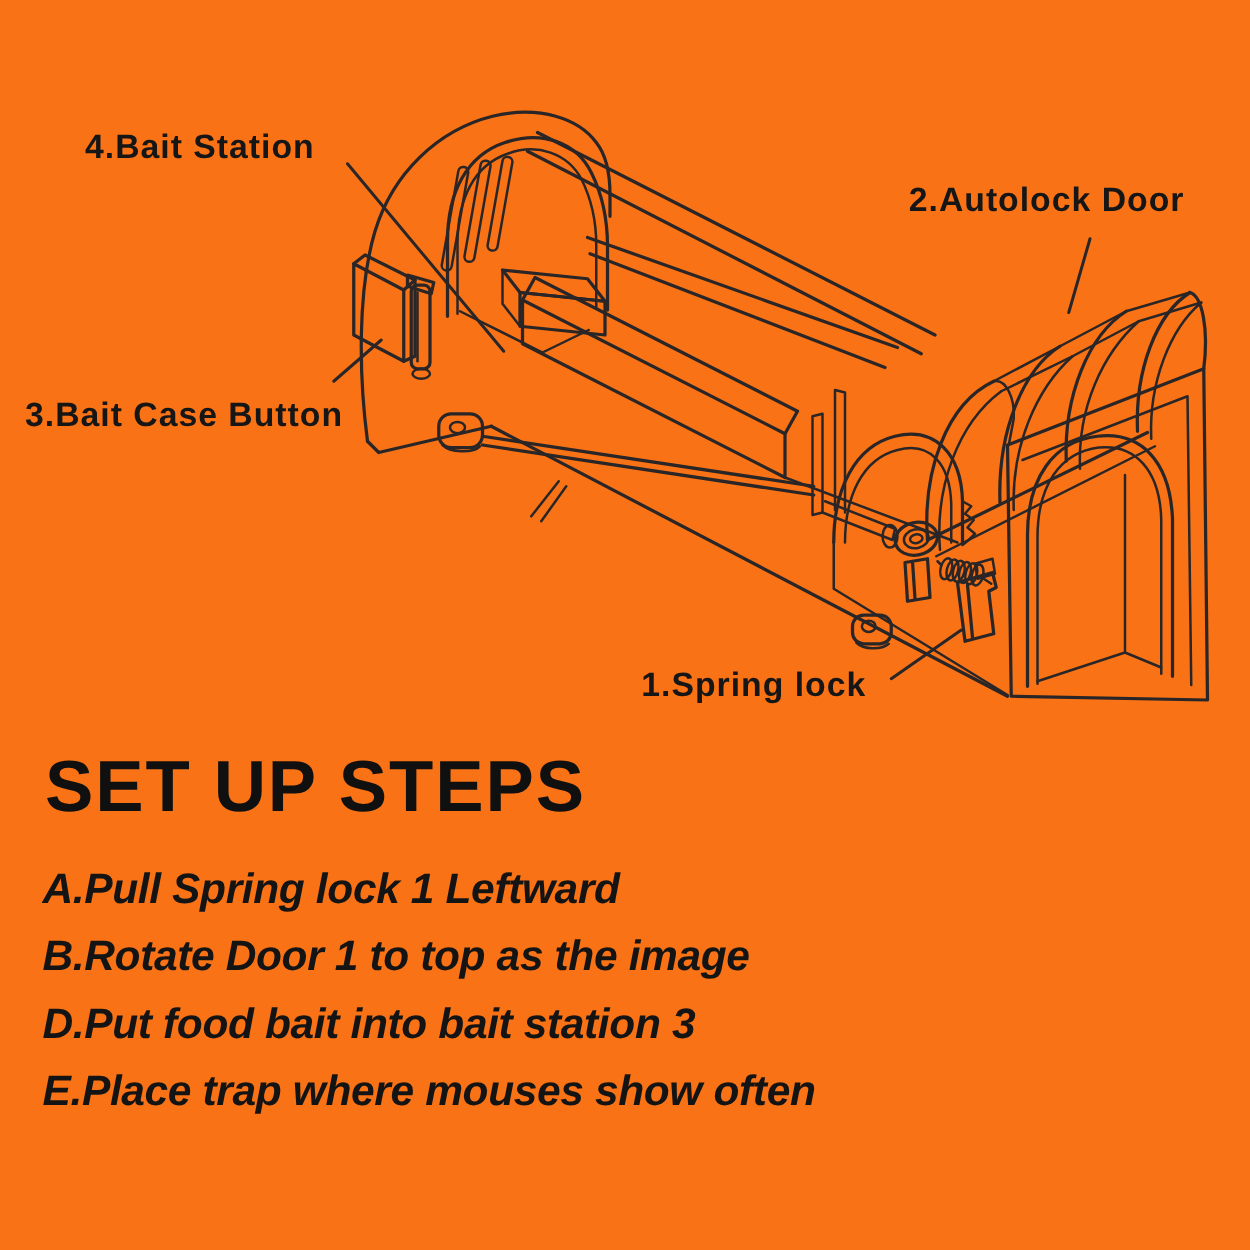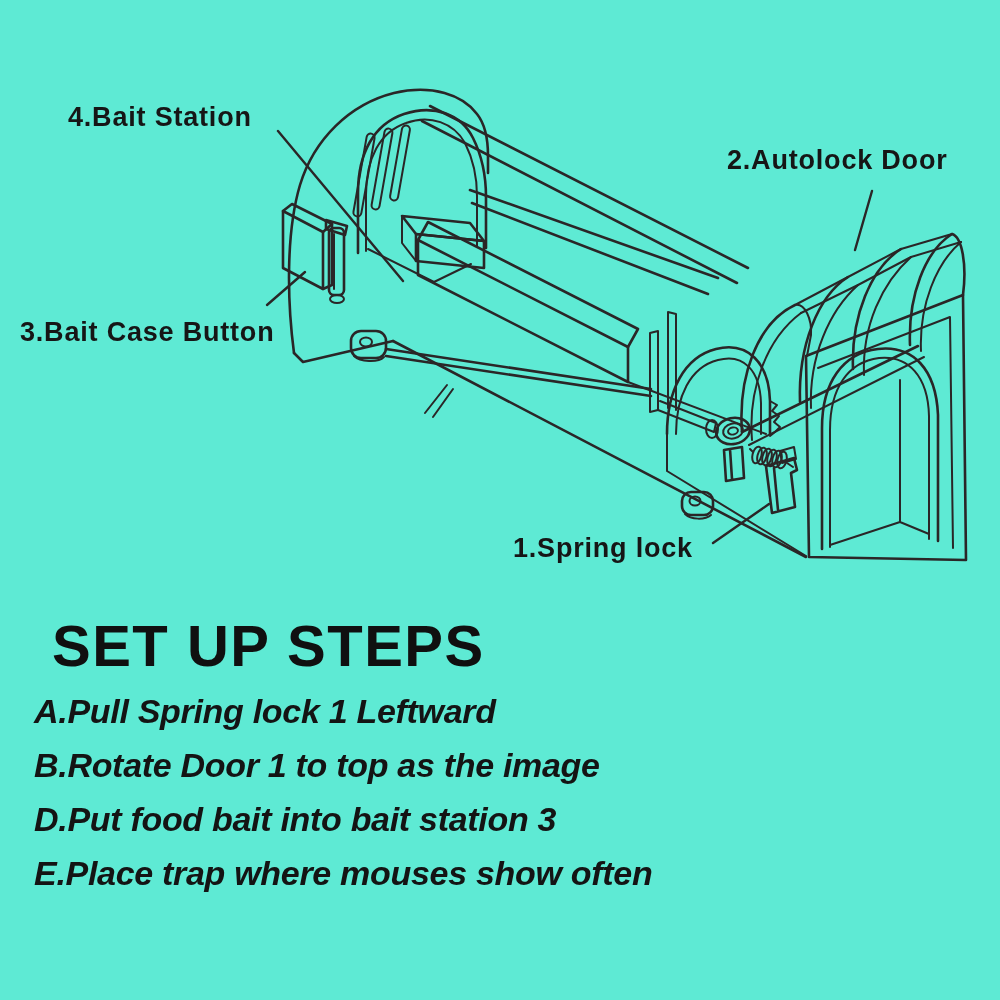--- a/index.html
+++ b/index.html
@@ -1,25 +1,25 @@
 <!DOCTYPE html>
 <html><head>
 <meta charset="utf-8">
 <style>
   html,body{margin:0;padding:0;background:#ffffff;}
-  .sheet{position:relative;width:1000px;height:1000px;background:#5eead4;overflow:hidden;
+  .sheet{position:relative;width:1000px;height:1000px;background:#f97316;overflow:hidden;
          font-family:"Liberation Sans",sans-serif;}
   .diagram-svg{position:absolute;top:0;left:0;}
   .diagram-svg path,.diagram-svg rect,.diagram-svg ellipse{
     fill:none;stroke:#2a2627;stroke-width:2.6;stroke-linecap:round;stroke-linejoin:round;}
   .diagram-svg .thin{stroke-width:2;}
   .diagram-svg .leader{stroke-width:2.4;}
   .diagram-svg text{fill:#161616;font-family:"Liberation Sans",sans-serif;
     font-size:27px;font-weight:bold;letter-spacing:0.8px;}
-  .setup-heading{position:absolute;left:36px;top:600px;margin:16px;color:#101010;
+  .setup-heading{position:absolute;left:36px;top:600px;margin:0;color:#101010;
     font-size:58px;font-weight:bold;letter-spacing:1.5px;line-height:60px;}
   .steps{position:absolute;left:34px;top:684px;}
   .step{color:#141414;font-size:34px;font-weight:bold;letter-spacing:-0.3px;
     line-height:54px;white-space:nowrap;font-style:italic;}
 </style>
 </head>
 <body>
 
 <div class="sheet">
 

